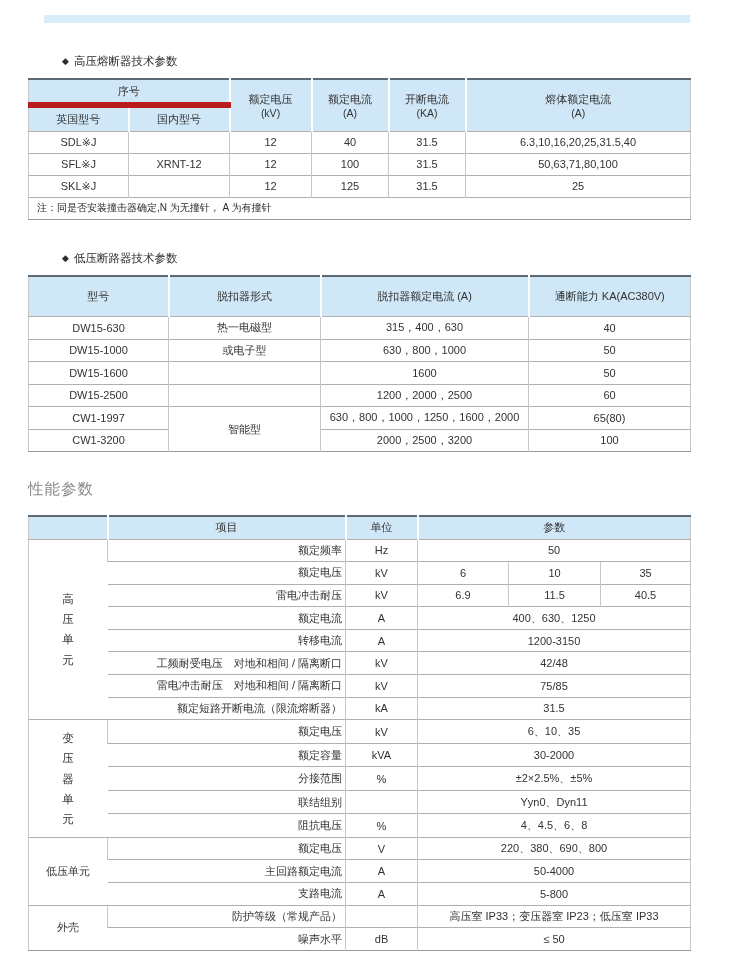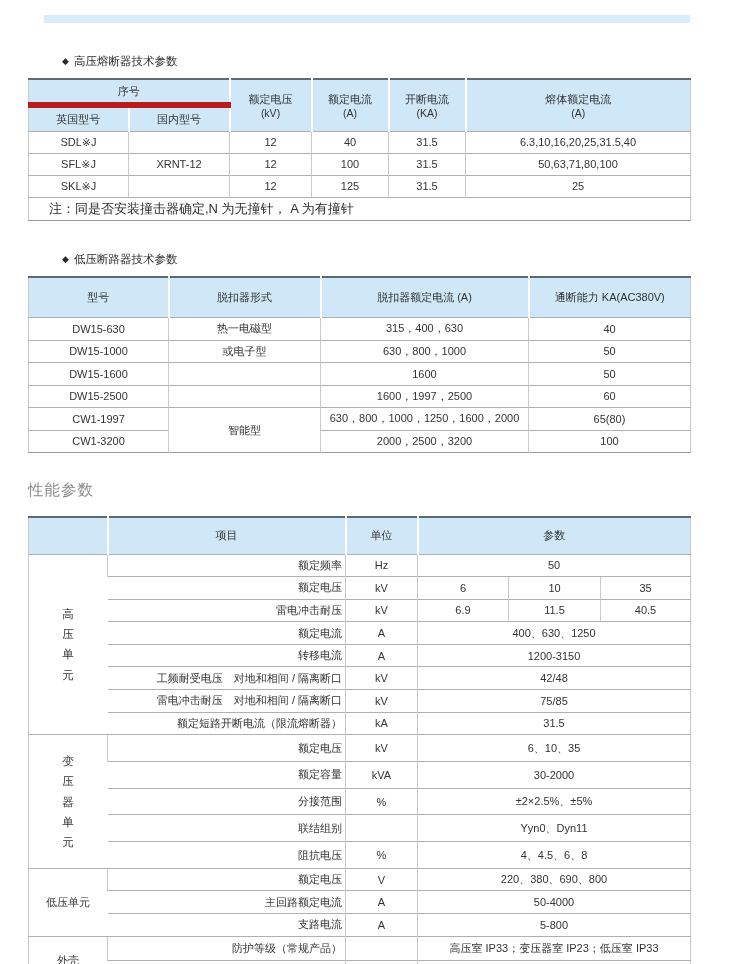--- a/index.html
+++ b/index.html
@@ -42,32 +42,32 @@
     background:#ffffff;
   }
   table.spec td:first-child{border-left:none;}
   .hdr-unit{font-size:10.5px;}
 
   
   .t1 thead tr{height:26px;}
   .t1 tbody tr{height:22px;margin-left:9px;}
   .t1 th.serial{border-bottom:6px solid #b91c1c;text-align:center;}
   .t1 tr.note-row td{
-    text-align:left;padding:2px 20px;height:15px;font-size:13px;color:#2b2b2b;
+    text-align:left;padding:2px 8px;height:15px;font-size:10px;color:#2b2b2b;
   }
 
   
   .t2 thead tr{height:41px;}
   .t2 tbody tr{height:22.5px;}
 
   
-  .t3 thead tr{height:37px;}
+  .t3 thead tr{height:23px;}
   .t3 tbody tr{height:22.6px;}
   .t3 td.item{text-align:right;padding-left:14px;}
-  .t3 td.grp{padding:16px;}
+  .t3 td.grp{padding:8px;}
   .t3 .vtext{
     width:1.05em;margin:0 auto;word-break:break-all;line-height:1.75;
     text-align:center;font-size:11.5px;color:#333;
   }
 </style>
 </head>
 <body>
 
 <div class="container">
 
@@ -178,21 +178,21 @@
       </tr>
       <tr>
         <td>DW15-1600</td>
         <td></td>
         <td>1600</td>
         <td>50</td>
       </tr>
       <tr>
         <td>DW15-2500</td>
         <td></td>
-        <td>1600，1997，2500</td>
+        <td>1200，2000，2500</td>
         <td>60</td>
       </tr>
       <tr>
         <td>CW1-1997</td>
         <td rowspan="2">智能型</td>
         <td>630，800，1000，1250，1600，2000</td>
         <td>65(80)</td>
       </tr>
       <tr>
         <td>CW1-3200</td>

